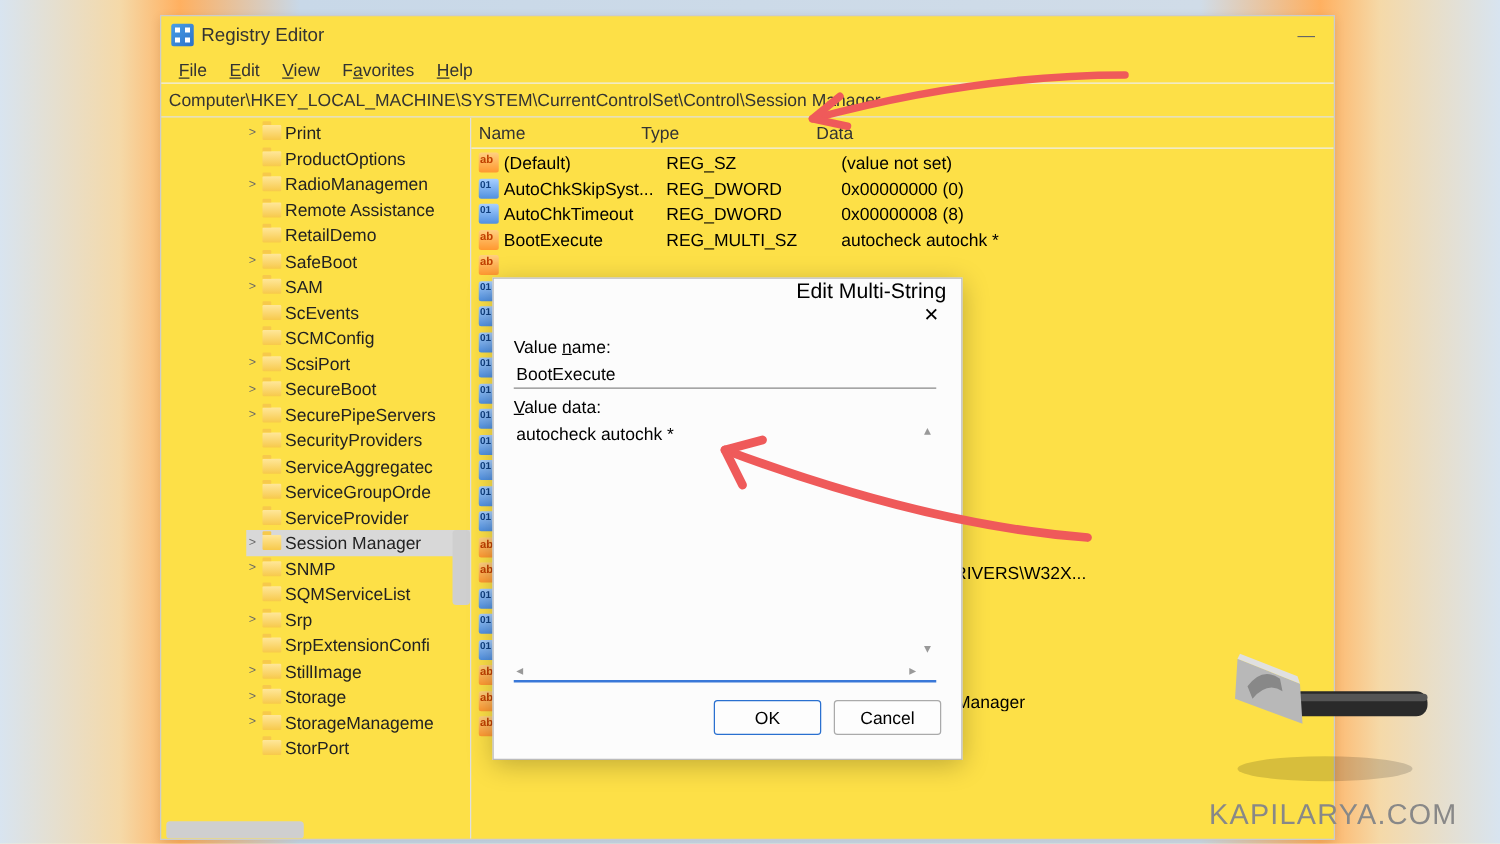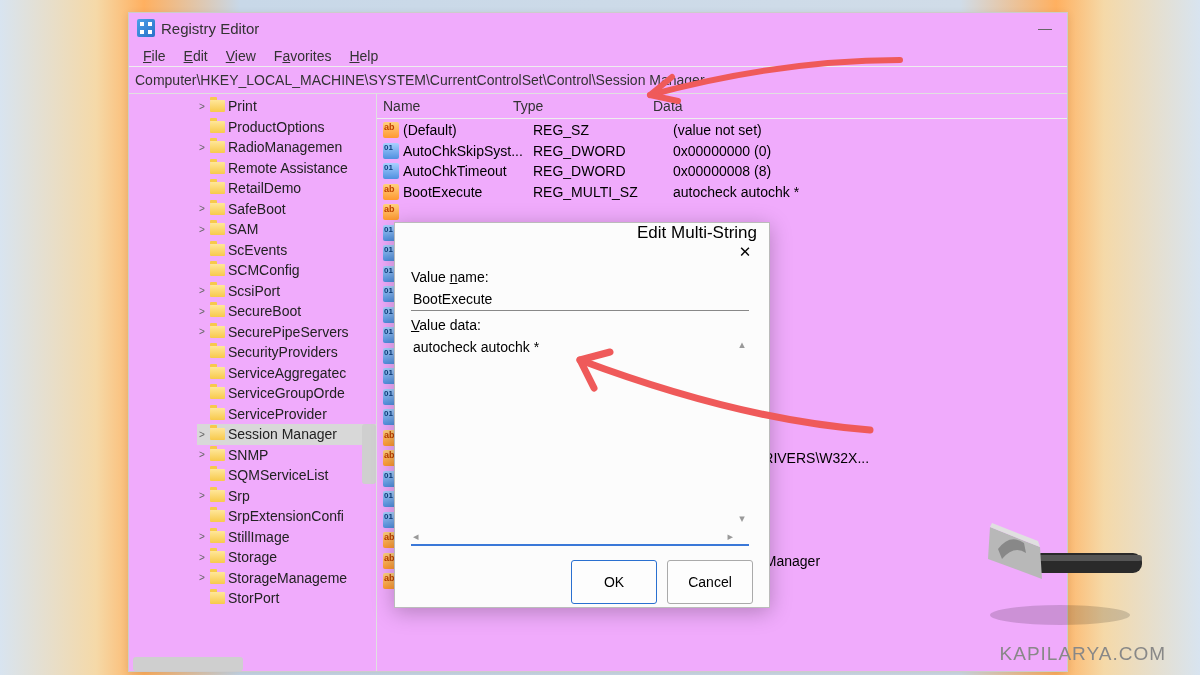--- a/index.html
+++ b/index.html
@@ -1,17 +1,17 @@
 <!DOCTYPE html>
 <html><head>
 <meta charset="utf-8">
 <style>
 * { box-sizing: border-box; margin: 0; padding: 0; font-family: "Segoe UI", Tahoma, sans-serif; }
 body { width: 1200px; height: 675px; overflow: hidden; background: linear-gradient(90deg, #d8e4f0 0%, #f5d9a8 8%, #ffb060 12%, #c8d8e8 20%, #d0dce8 80%, #ffb060 88%, #f5d9a8 92%, #d8e4f0 100%); position: relative; }
-.window { position: absolute; left: 128px; top: 12px; width: 940px; height: 660px; background: #f0abfc; border: 1px solid #ccc; display: flex; flex-direction: column; box-shadow: 0 2px 8px rgba(0,0,0,0.1);}
+.window { position: absolute; left: 128px; top: 12px; width: 940px; height: 660px; background: #fde047; border: 1px solid #ccc; display: flex; flex-direction: column; box-shadow: 0 2px 8px rgba(0,0,0,0.1);}
 .titlebar { height: 30px; display: flex; align-items: center; padding: 0 8px; font-size: 15px; color: #333; }
 .titlebar .icon { width: 18px; height: 18px; background: linear-gradient(135deg,#4aa0e8,#2a70c8); margin-right: 6px; border-radius: 2px; position: relative;}
 .titlebar .icon::before{content:"";position:absolute;left:3px;top:3px;width:4px;height:4px;background:#fff;box-shadow:8px 0 #fff,0 8px #fff,8px 8px #fff;}
 .win-controls { margin-left: auto; display: flex; gap: 14px; color: #666; font-size: 14px;}
 .win-controls span{width:28px;text-align:center;cursor:default;}
 .menubar { height: 24px; display: flex; align-items: flex-end; padding: 0 6px; gap: 2px; font-size: 14px; color: #333; border-bottom: 1px solid #eee;}
 .menubar span { padding: 2px 8px; }
 .menubar span u{text-decoration:underline;}
 .addressbar { padding: 5px 6px; font-size: 14px; color: #333; border-bottom: 1px solid #e0e0e0;}
 .content { flex: 1; display: flex; overflow: hidden; }
@@ -48,26 +48,26 @@
 .dlg-body { padding: 4px 20px 0 16px; font-size: 14px;}
 .dlg-lbl { margin: 6px 0 3px 0; }
 .dlg-lbl u{text-decoration:underline;}
 .dlg-input { width: 100%; border: none; border-bottom: 1px solid #888; padding: 3px 2px; font-size: 14px; background: transparent; outline:none;}
 .dlg-ta-wrap{width:100%;height:210px;border:none;border-bottom:2px solid #3a78d8;position:relative;margin-top:2px;overflow:hidden;}
 .dlg-ta { width: 100%; height: 100%; border:none; padding: 3px 2px; font-size: 14px; resize: none; outline:none; background:transparent; font-family:inherit;}
 .dlg-ta-wrap .vthumb{position:absolute;right:0;top:2px;width:14px;height:14px;color:#999;font-size:11px;text-align:center;}
 .dlg-ta-wrap .vthumb2{position:absolute;right:0;bottom:18px;width:14px;height:14px;color:#999;font-size:11px;text-align:center;}
 .dlg-ta-wrap .hthumb{position:absolute;left:0;bottom:0;right:14px;height:14px;display:flex;justify-content:space-between;color:#999;font-size:11px;padding:0 2px;}
 .dlg-btns { display: flex; justify-content: flex-end; gap: 10px; padding: 14px 16px;}
-.dlg-btns button { width: 86px; height: 44px; font-size: 14px; background: #fdfdfd; border: 1px solid #aaa; border-radius:3px;}
+.dlg-btns button { width: 86px; height: 28px; font-size: 14px; background: #fdfdfd; border: 1px solid #aaa; border-radius:3px;}
 .dlg-btns button.primary { border: 1px solid #2a70d0;}
 
 .arrow { position: absolute; pointer-events: none; }
 .arrow svg { overflow: visible; }
-.watermark{position:absolute;right:34px;bottom:10px;font-size:19px;color:#888;letter-spacing:1px;}
+.watermark{position:absolute;right:34px;bottom:10px;font-size:23px;color:#888;letter-spacing:1px;}
 .hammer{position:absolute;right:50px;bottom:48px;width:180px;height:130px;}
 .hammer svg{width:100%;height:100%;}
 </style>
 </head>
 <body>
 
 <div class="window">
   <div class="titlebar">
     <div class="icon"></div>
     <span>Registry Editor</span>

